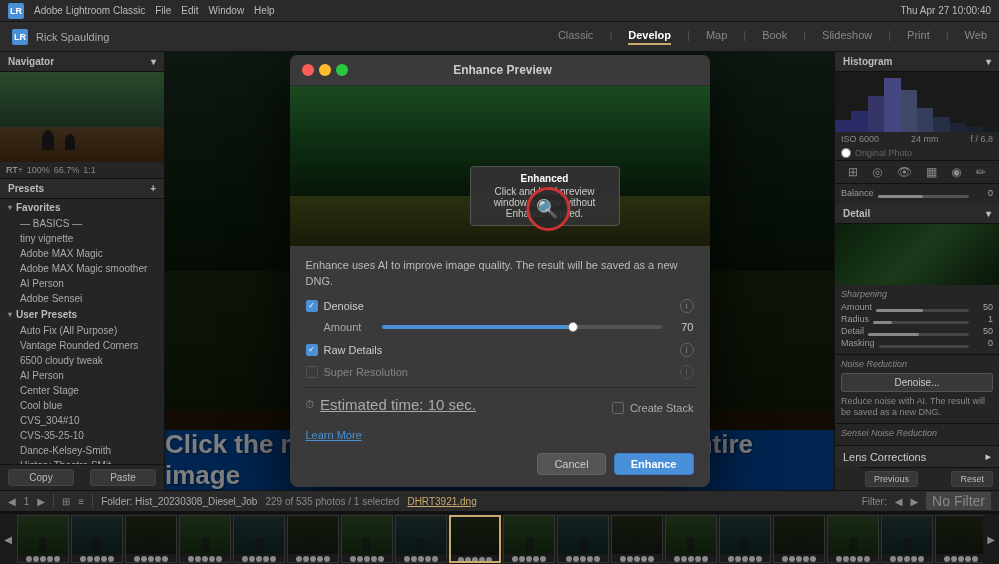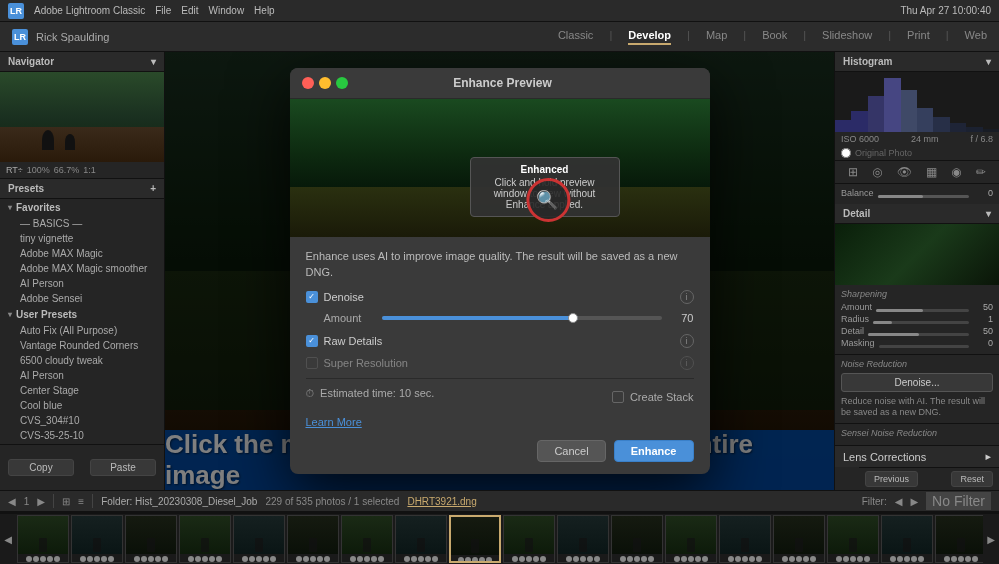--- a/index.html
+++ b/index.html
@@ -130,21 +130,21 @@
 
     .preset-item {
       padding: 2px 8px 2px 20px;
       font-size: 10px;
       color: #aaa;
       cursor: pointer;
     }
 
     .copy-paste-bar {
       display: flex;
-      padding: 14px 8px;
+      padding: 4px 8px;
       gap: 16px;
       border-top: 1px solid #111;
     }
     .copy-paste-btn {
       flex: 1;
       background: #383838;
       border: 1px solid #444;
       border-radius: 3px;
       padding: 2px 4px;
       font-size: 10px;
@@ -416,21 +416,21 @@
       align-items: center;
     }
     .traffic-red { width: 12px; height: 12px; border-radius: 50%; background: #ff5f57; }
     .traffic-yellow { width: 12px; height: 12px; border-radius: 50%; background: #ffbd2e; }
     .traffic-green { width: 12px; height: 12px; border-radius: 50%; background: #28c940; }
     .modal-title { font-size: 12px; font-weight: bold; color: #ccc; flex: 1; text-align: center; }
     .modal-title-spacer { width: 40px; }
 
     .modal-preview-area {
       width: 100%;
-      height: 138px;
+      height: 160px;
       background: linear-gradient(180deg, #1a3520 0%, #0d2010 50%, #05100a 100%);
       position: relative;
       overflow: hidden;
     }
 
     .modal-preview-tooltip {
       position: absolute;
       bottom: 20px;
       left: 50%;
       transform: translateX(-20%);
@@ -559,21 +559,21 @@
       margin: 8px 0;
     }
 
     .modal-estimated {
       display: flex;
       align-items: center;
       gap: 6px;
       margin-bottom: 8px;
     }
     .modal-clock-icon { font-size: 11px; color: #888; }
-    .modal-estimated-text { font-size: 11px; color: #aaa; }
+    .modal-estimated-text { font-size: 15px; color: #aaa; text-decoration: underline; }
     .modal-create-stack {
       display: flex;
       align-items: center;
       gap: 6px;
     }
     .modal-stack-checkbox {
       width: 12px; height: 12px;
       border: 1px solid #666;
       border-radius: 2px;
       flex-shrink: 0;

